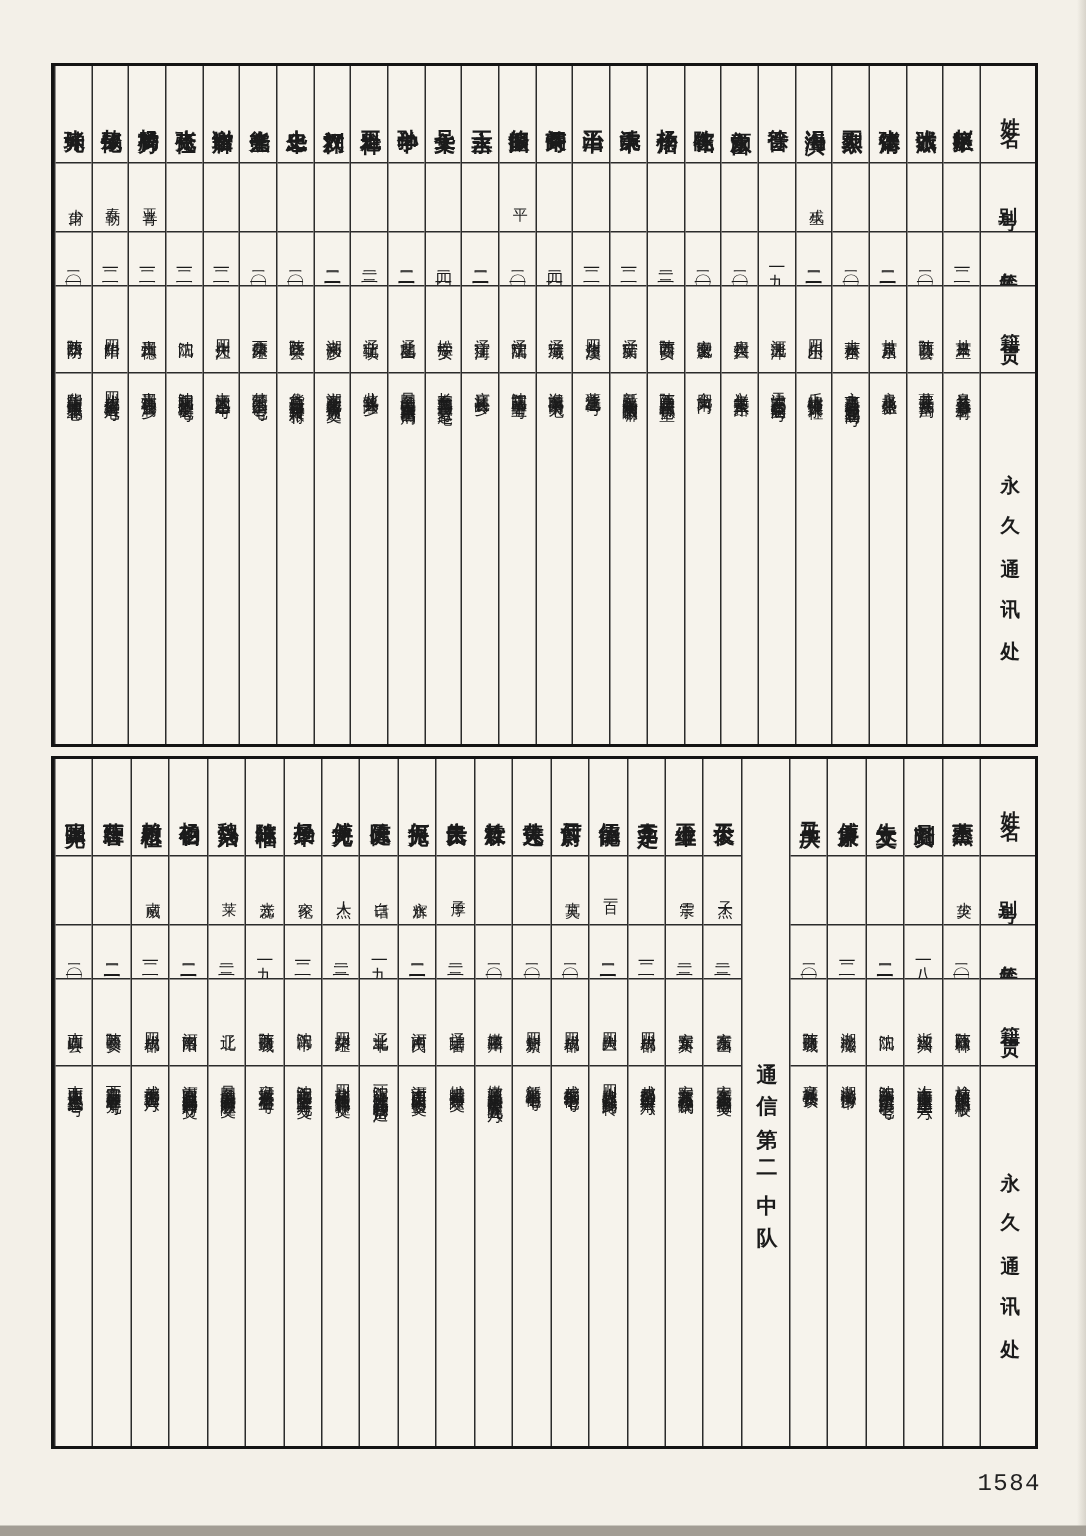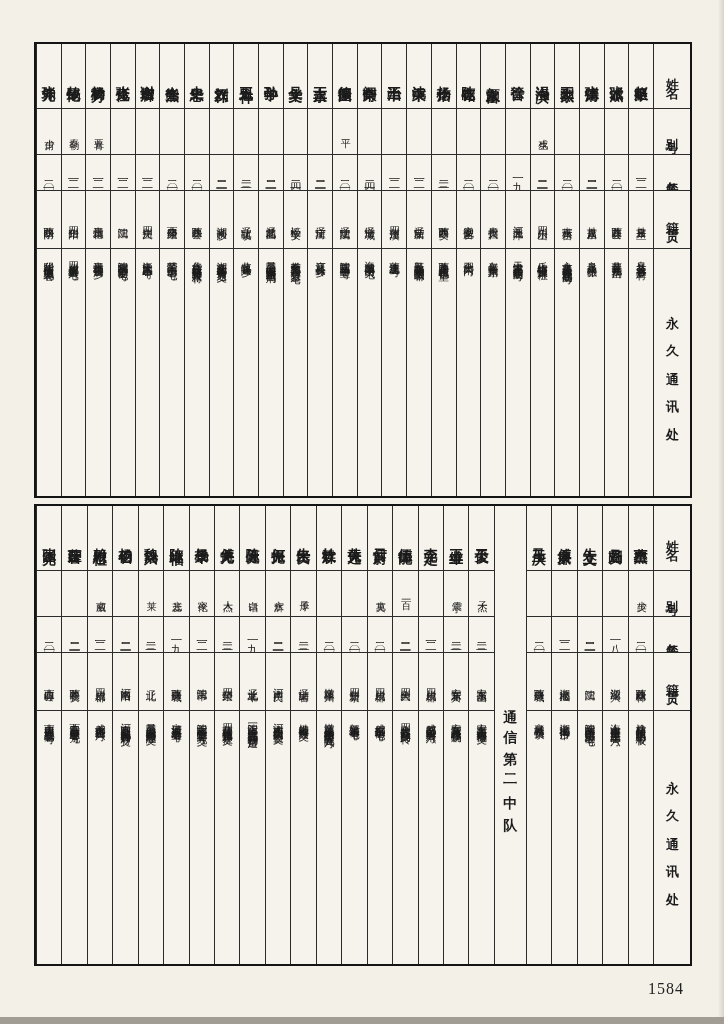--- a/index.html
+++ b/index.html
@@ -40,22 +40,22 @@
   .head-col .alias-cell .vtext{letter-spacing:4px;font-size:12.5px;}
   .head-col .age-cell .vtext{letter-spacing:2px;font-size:12px;}
   .head-col .native-cell .vtext{letter-spacing:8px;}
   .head-col .address-cell{align-items:center;}
   .head-col .address-cell .vtext{letter-spacing:28px;}
   
   .unit-col{justify-content:center;}
   .unit-col .cell{height:100%;align-items:center;}
   .unit-col .vtext{font-size:14px;font-weight:700;letter-spacing:22px;
     transform:translateY(28px);}
-  .page-number{position:absolute;right:40px;bottom:26px;
-    font-family:Liberation Serif, serif;font-size:16px;color:#222;
+  .page-number{position:absolute;right:30px;bottom:26px;
+    font-family:Liberation Mono, monospace;font-size:16px;color:#222;
     letter-spacing:1px;}
 </style>
 </head>
 <body>
 
 <div class="sheet">
 
   <div class="vtable" id="table1">
     <div class="col head-col">
       <div class="cell name-cell">

